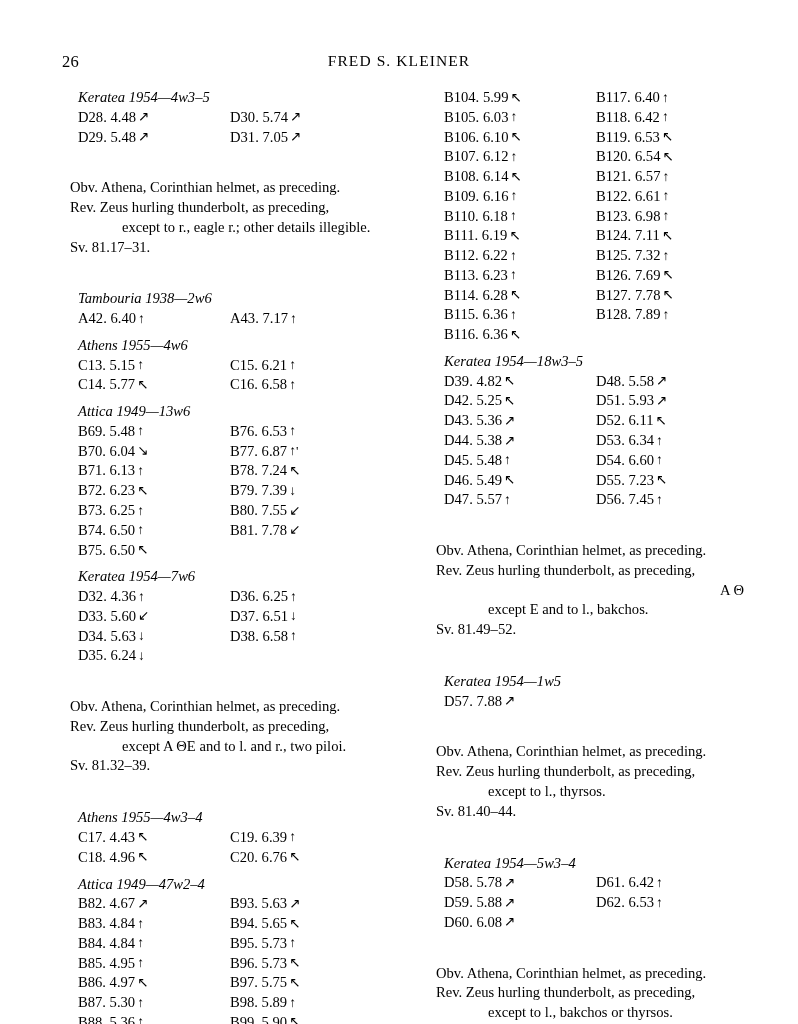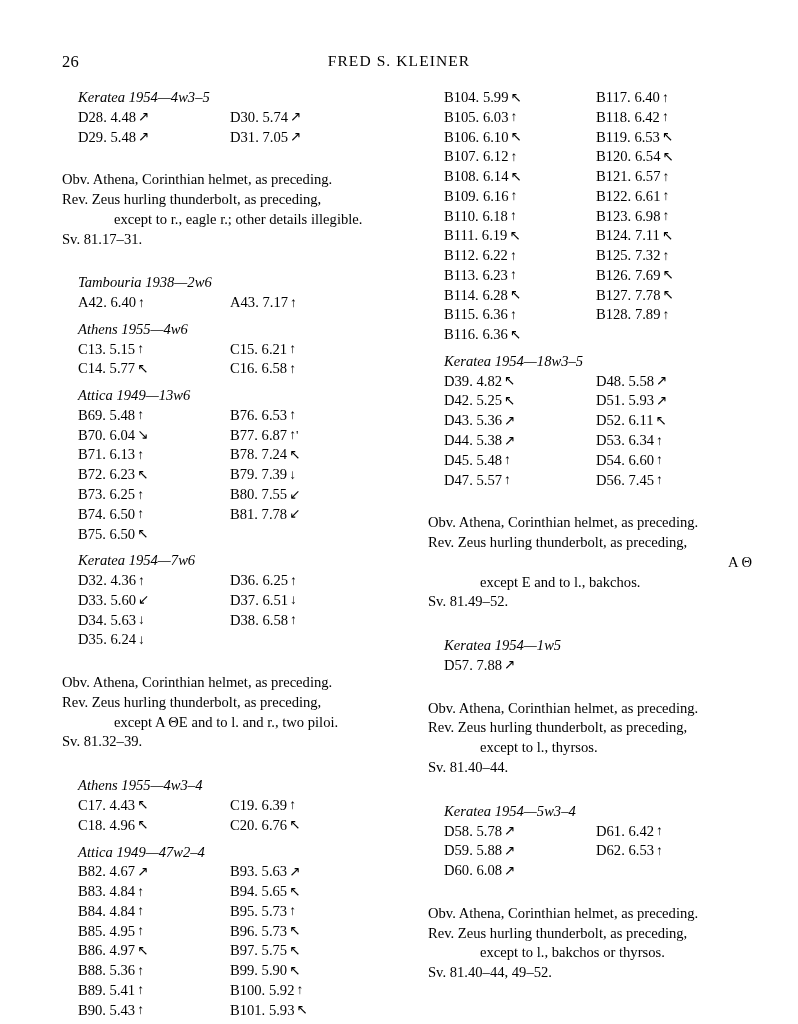--- a/index.html
+++ b/index.html
@@ -48,21 +48,21 @@
     display: flex;
     gap: 34px;
     align-items: flex-start;
   }
   .col {
     width: 332px;
     font-size: 14.6px;
     line-height: 1.355;
   }
   
-  .block { margin: 4px; }
+  .block { margin: 12px; }
   .spacer-sm { height: 7px; }
   .spacer-md { height: 13px; }
   .spacer-lg { height: 19px; }
 
   .group-title {
     font-style: italic;
     padding-left: 20px;
     white-space: nowrap;
   }
   .entries {
@@ -248,20 +248,24 @@
           </div>
           <div class="entry-row">
             <span class="entry c1"><span class="label">B85. 4.95</span><span class="arrow">↑</span></span>
             <span class="entry c2"><span class="label">B96. 5.73</span><span class="arrow">↖</span></span>
           </div>
           <div class="entry-row">
             <span class="entry c1"><span class="label">B86. 4.97</span><span class="arrow">↖</span></span>
             <span class="entry c2"><span class="label">B97. 5.75</span><span class="arrow">↖</span></span>
           </div>
           <div class="entry-row">
+            <span class="entry c1"><span class="label">B87. 5.30</span><span class="arrow">↑</span></span>
+            <span class="entry c2"><span class="label">B98. 5.89</span><span class="arrow">↑</span></span>
+          </div>
+          <div class="entry-row">
             <span class="entry c1"><span class="label">B88. 5.36</span><span class="arrow">↑</span></span>
             <span class="entry c2"><span class="label">B99. 5.90</span><span class="arrow">↖</span></span>
           </div>
           <div class="entry-row">
             <span class="entry c1"><span class="label">B89. 5.41</span><span class="arrow">↑</span></span>
             <span class="entry c2"><span class="label">B100. 5.92</span><span class="arrow">↑</span></span>
           </div>
           <div class="entry-row">
             <span class="entry c1"><span class="label">B90. 5.43</span><span class="arrow">↑</span></span>
             <span class="entry c2"><span class="label">B101. 5.93</span><span class="arrow">↖</span></span>
@@ -338,20 +342,24 @@
             <span class="entry c1"><span class="label">D43. 5.36</span><span class="arrow">↗</span></span>
             <span class="entry c2"><span class="label">D52. 6.11</span><span class="arrow">↖</span></span>
           </div>
           <div class="entry-row">
             <span class="entry c1"><span class="label">D44. 5.38</span><span class="arrow">↗</span></span>
             <span class="entry c2"><span class="label">D53. 6.34</span><span class="arrow">↑</span></span>
           </div>
           <div class="entry-row">
             <span class="entry c1"><span class="label">D45. 5.48</span><span class="arrow">↑</span></span>
             <span class="entry c2"><span class="label">D54. 6.60</span><span class="arrow">↑</span></span>
+          </div>
+          <div class="entry-row">
+            <span class="entry c1"><span class="label">D46. 5.49</span><span class="arrow">↖</span></span>
+            <span class="entry c2"><span class="label">D55. 7.23</span><span class="arrow">↖</span></span>
           </div>
           <div class="entry-row">
             <span class="entry c1"><span class="label">D47. 5.57</span><span class="arrow">↑</span></span>
             <span class="entry c2"><span class="label">D56. 7.45</span><span class="arrow">↑</span></span>
           </div>
         </div>
         <div class="spacer-lg"></div>
         <div class="block">
           <div class="hang">Obv.  Athena, Corinthian helmet, as preceding.</div>
           <div class="hang justify">Rev.  Zeus hurling thunderbolt, as preceding,</div>

